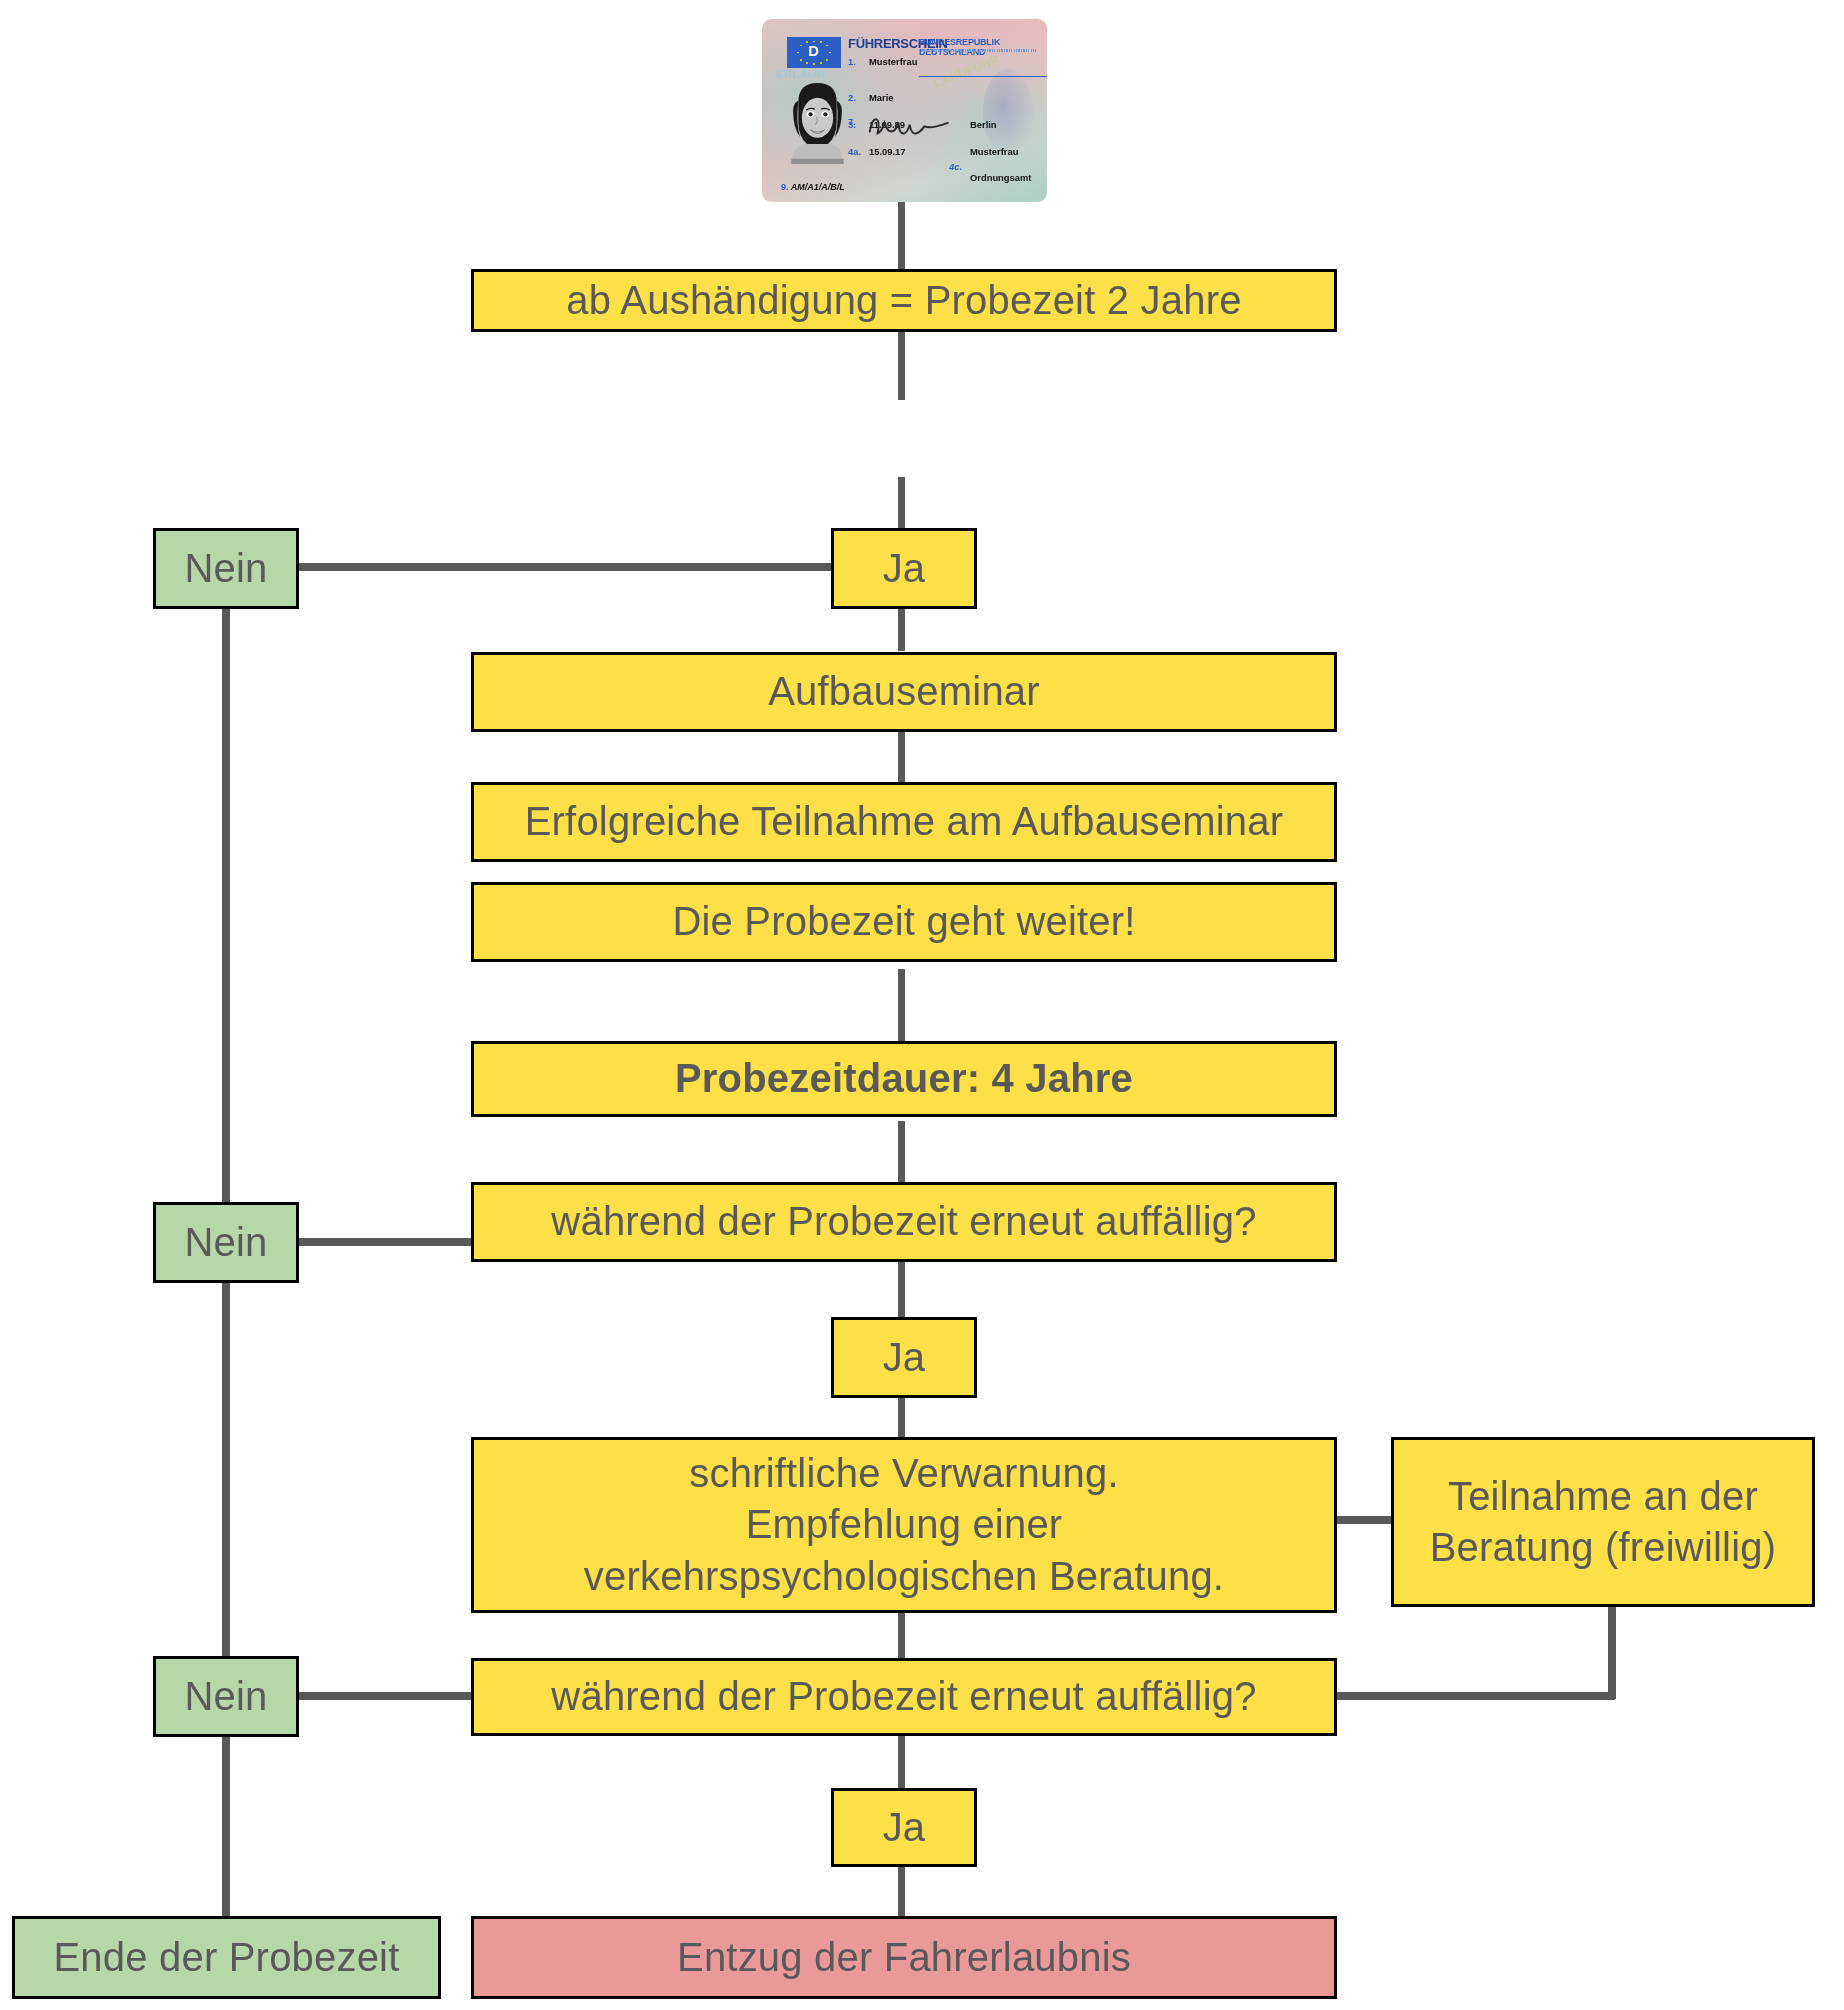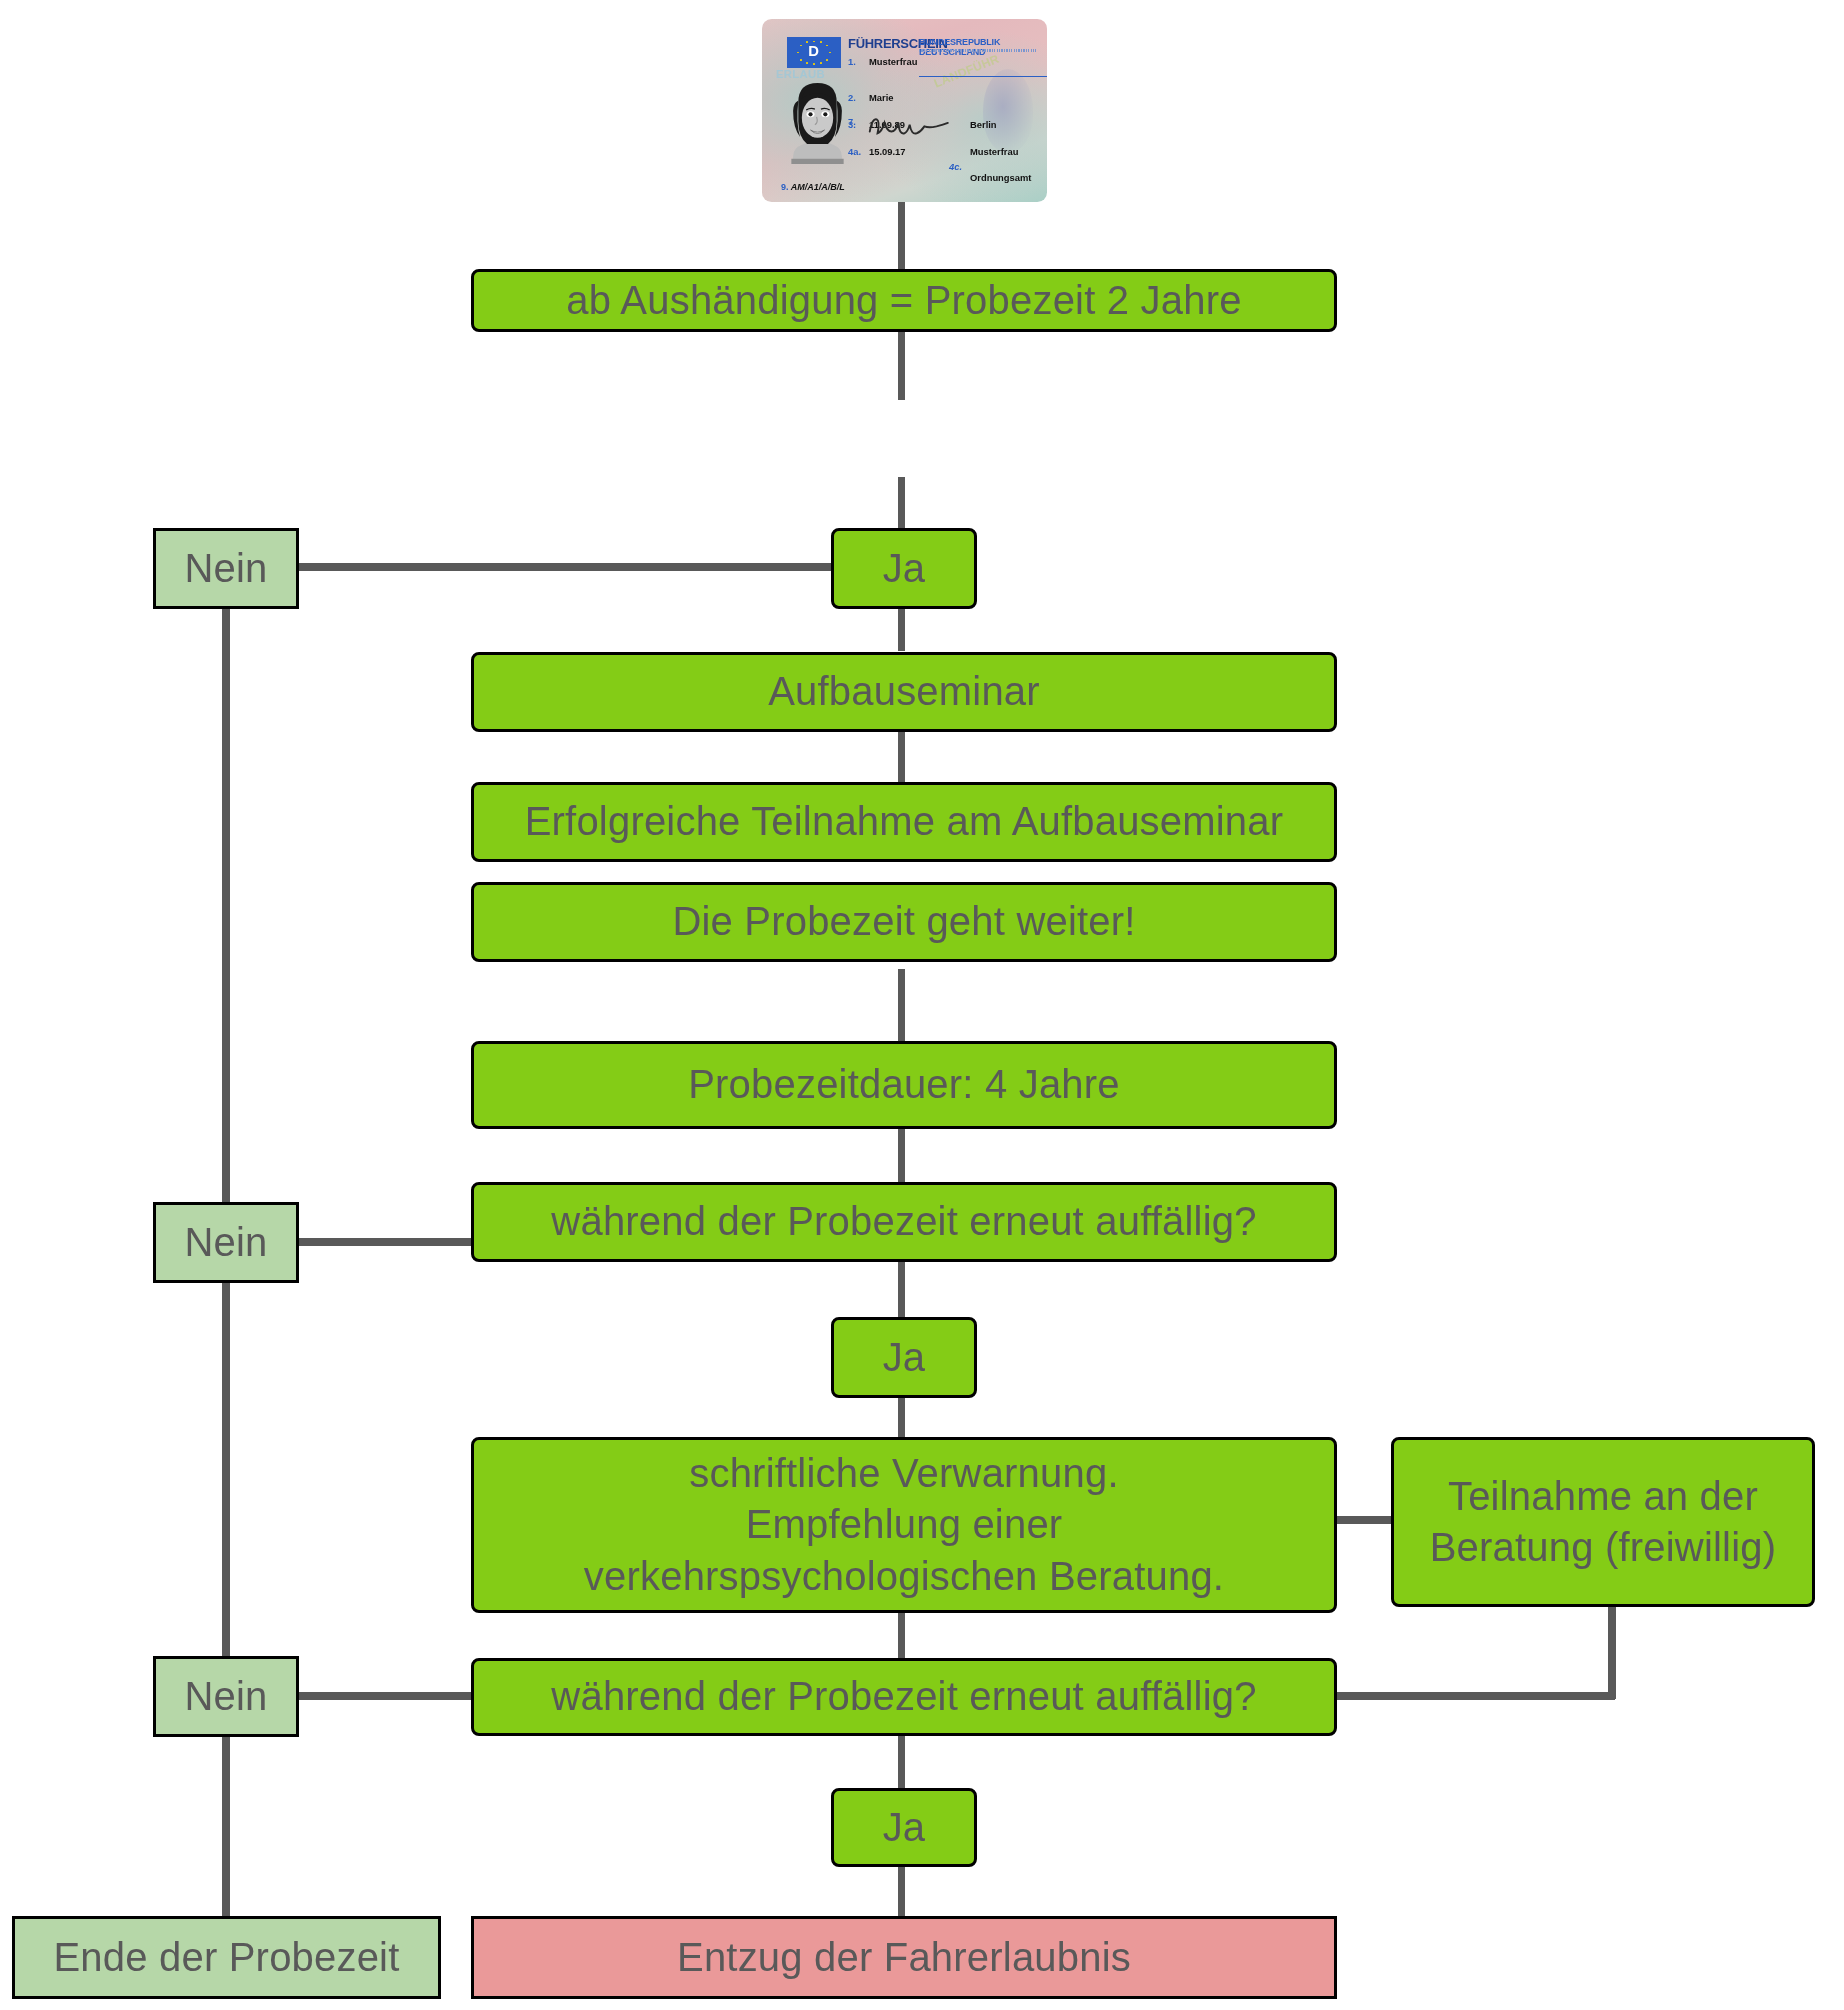--- a/index.html
+++ b/index.html
@@ -32,21 +32,21 @@
     align-items: center;
     justify-content: center;
     text-align: center;
     color: #595959;
     font-size: 40px;
     line-height: 1.28;
     letter-spacing: 0.2px;
     z-index: 3;
     padding: 1.7px 8.7px;
   }
-  .node.blue  { background: #84cc16; border-radius: 8px; }
+  .node.blue  { background: #fde047; }
   .node.green { background: #b6d7a8; }
   .node.red   { background: #ea9999; }
   .node .txt { white-space: pre-line; display: block; width: 100%; }
 
   
   #licence {
     position: absolute;
     left: 762px;
     top: 19px;
     width: 285px;
@@ -328,21 +328,21 @@
   </div>
 
   <div class="node blue" style="left:471px; top:782px; width:866px; height:80px;">
     <span class="txt">Erfolgreiche Teilnahme am Aufbauseminar</span>
   </div>
 
   <div class="node blue" style="left:471px; top:869px; width:866px; height:80px;margin-top:13px;">
     <span class="txt">Die Probezeit geht weiter!</span>
   </div>
 
-  <div class="node blue" style="left:471px; top:1041px; width:866px; height:88px;">
+  <div class="node blue" style="left:471px; top:1041px; width:866px; height:76px;font-weight:bold;">
     <span class="txt">Probezeitdauer: 4 Jahre</span>
   </div>
 
   <div class="node green" style="left:153px; top:1202px; width:146px; height:81px;">
     <span class="txt">Nein</span>
   </div>
 
   <div class="node blue" style="left:471px; top:1182px; width:866px; height:80px;">
     <span class="txt">während der Probezeit erneut auffällig?</span>
   </div>

